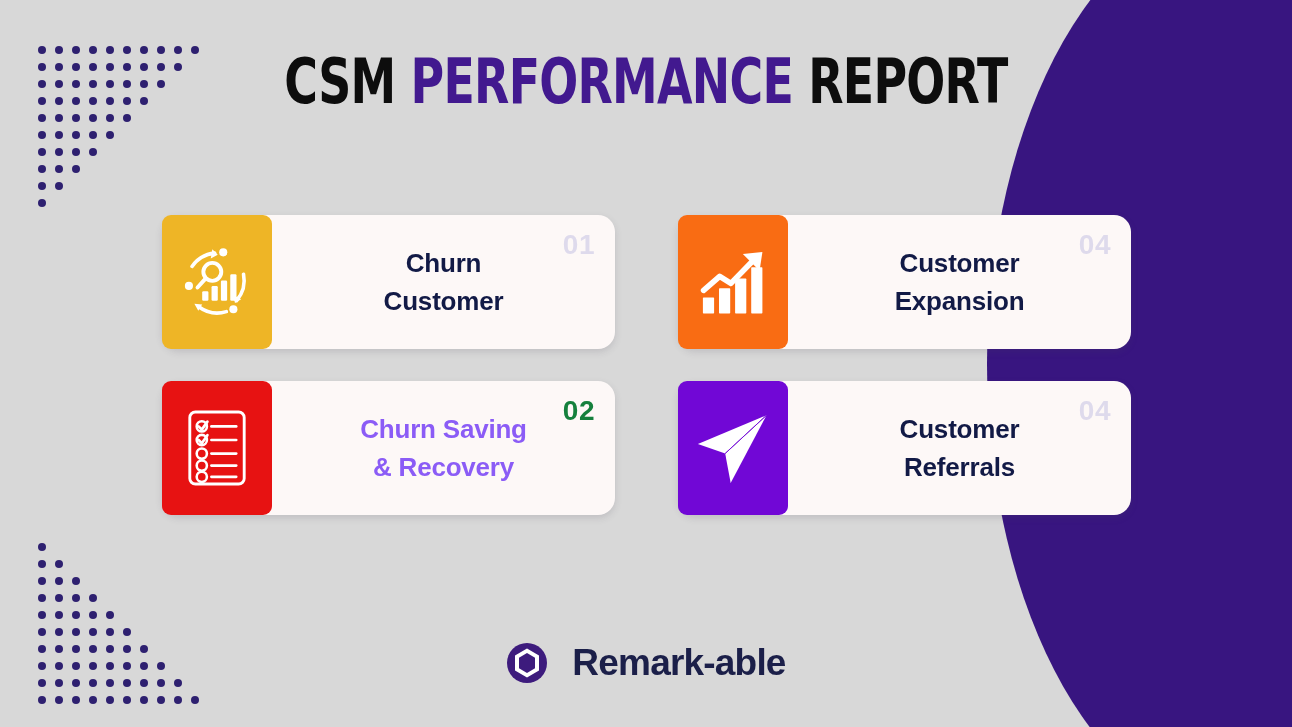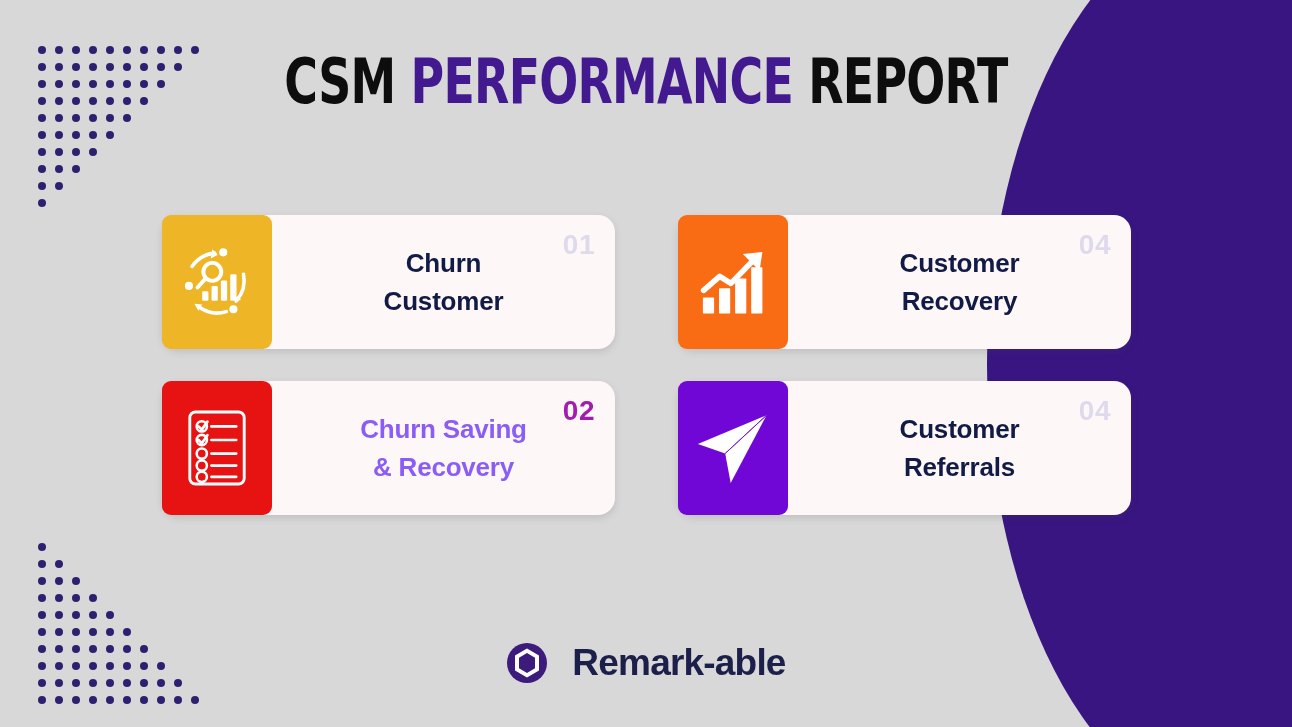--- a/index.html
+++ b/index.html
@@ -231,21 +231,21 @@
             <polyline points="8,62 31,42 47,52 83,15"></polyline>
           </g>
           <polygon points="64,10 92,7 88,34" fill="#ffffff"></polygon>
         </svg>
         </span>
       </div>
       <div class="card-body">
         <div class="card-num" style="color: rgb(222, 218, 236);">04</div>
         <div class="card-title" style="color: rgb(18, 26, 70);">
           <span>Customer</span><br>
-          <span>Recovery</span>
+          <span>Expansion</span>
         </div>
       </div>
     </div>
 
     <div class="card">
       <div class="card-icon" id="tile-1" style="background: rgb(231, 18, 18);">
         <span>
         <svg width="64" height="80" viewBox="0 0 80 100">
           <rect x="6" y="5" width="68" height="90" rx="7" fill="none" stroke="#ffffff" stroke-width="3.6"></rect>
           <g fill="none" stroke="#ffffff" stroke-width="3.2">
@@ -263,21 +263,21 @@
             <line x1="33" y1="23" x2="64" y2="23"></line>
             <line x1="33" y1="40" x2="64" y2="40"></line>
             <line x1="33" y1="57" x2="64" y2="57"></line>
             <line x1="33" y1="72" x2="64" y2="72"></line>
             <line x1="33" y1="86" x2="64" y2="86"></line>
           </g>
         </svg>
         </span>
       </div>
       <div class="card-body">
-        <div class="card-num" style="color: #a21caf;">02</div>
+        <div class="card-num" style="color: #15803d;">02</div>
         <div class="card-title" style="color: #8b5cf6;">
           <span>Churn Saving</span><br>
           <span>&amp; Recovery</span>
         </div>
       </div>
     </div>
 
     <div class="card">
       <div class="card-icon" id="tile-3" style="background: rgb(113, 7, 214);">
         <span>

